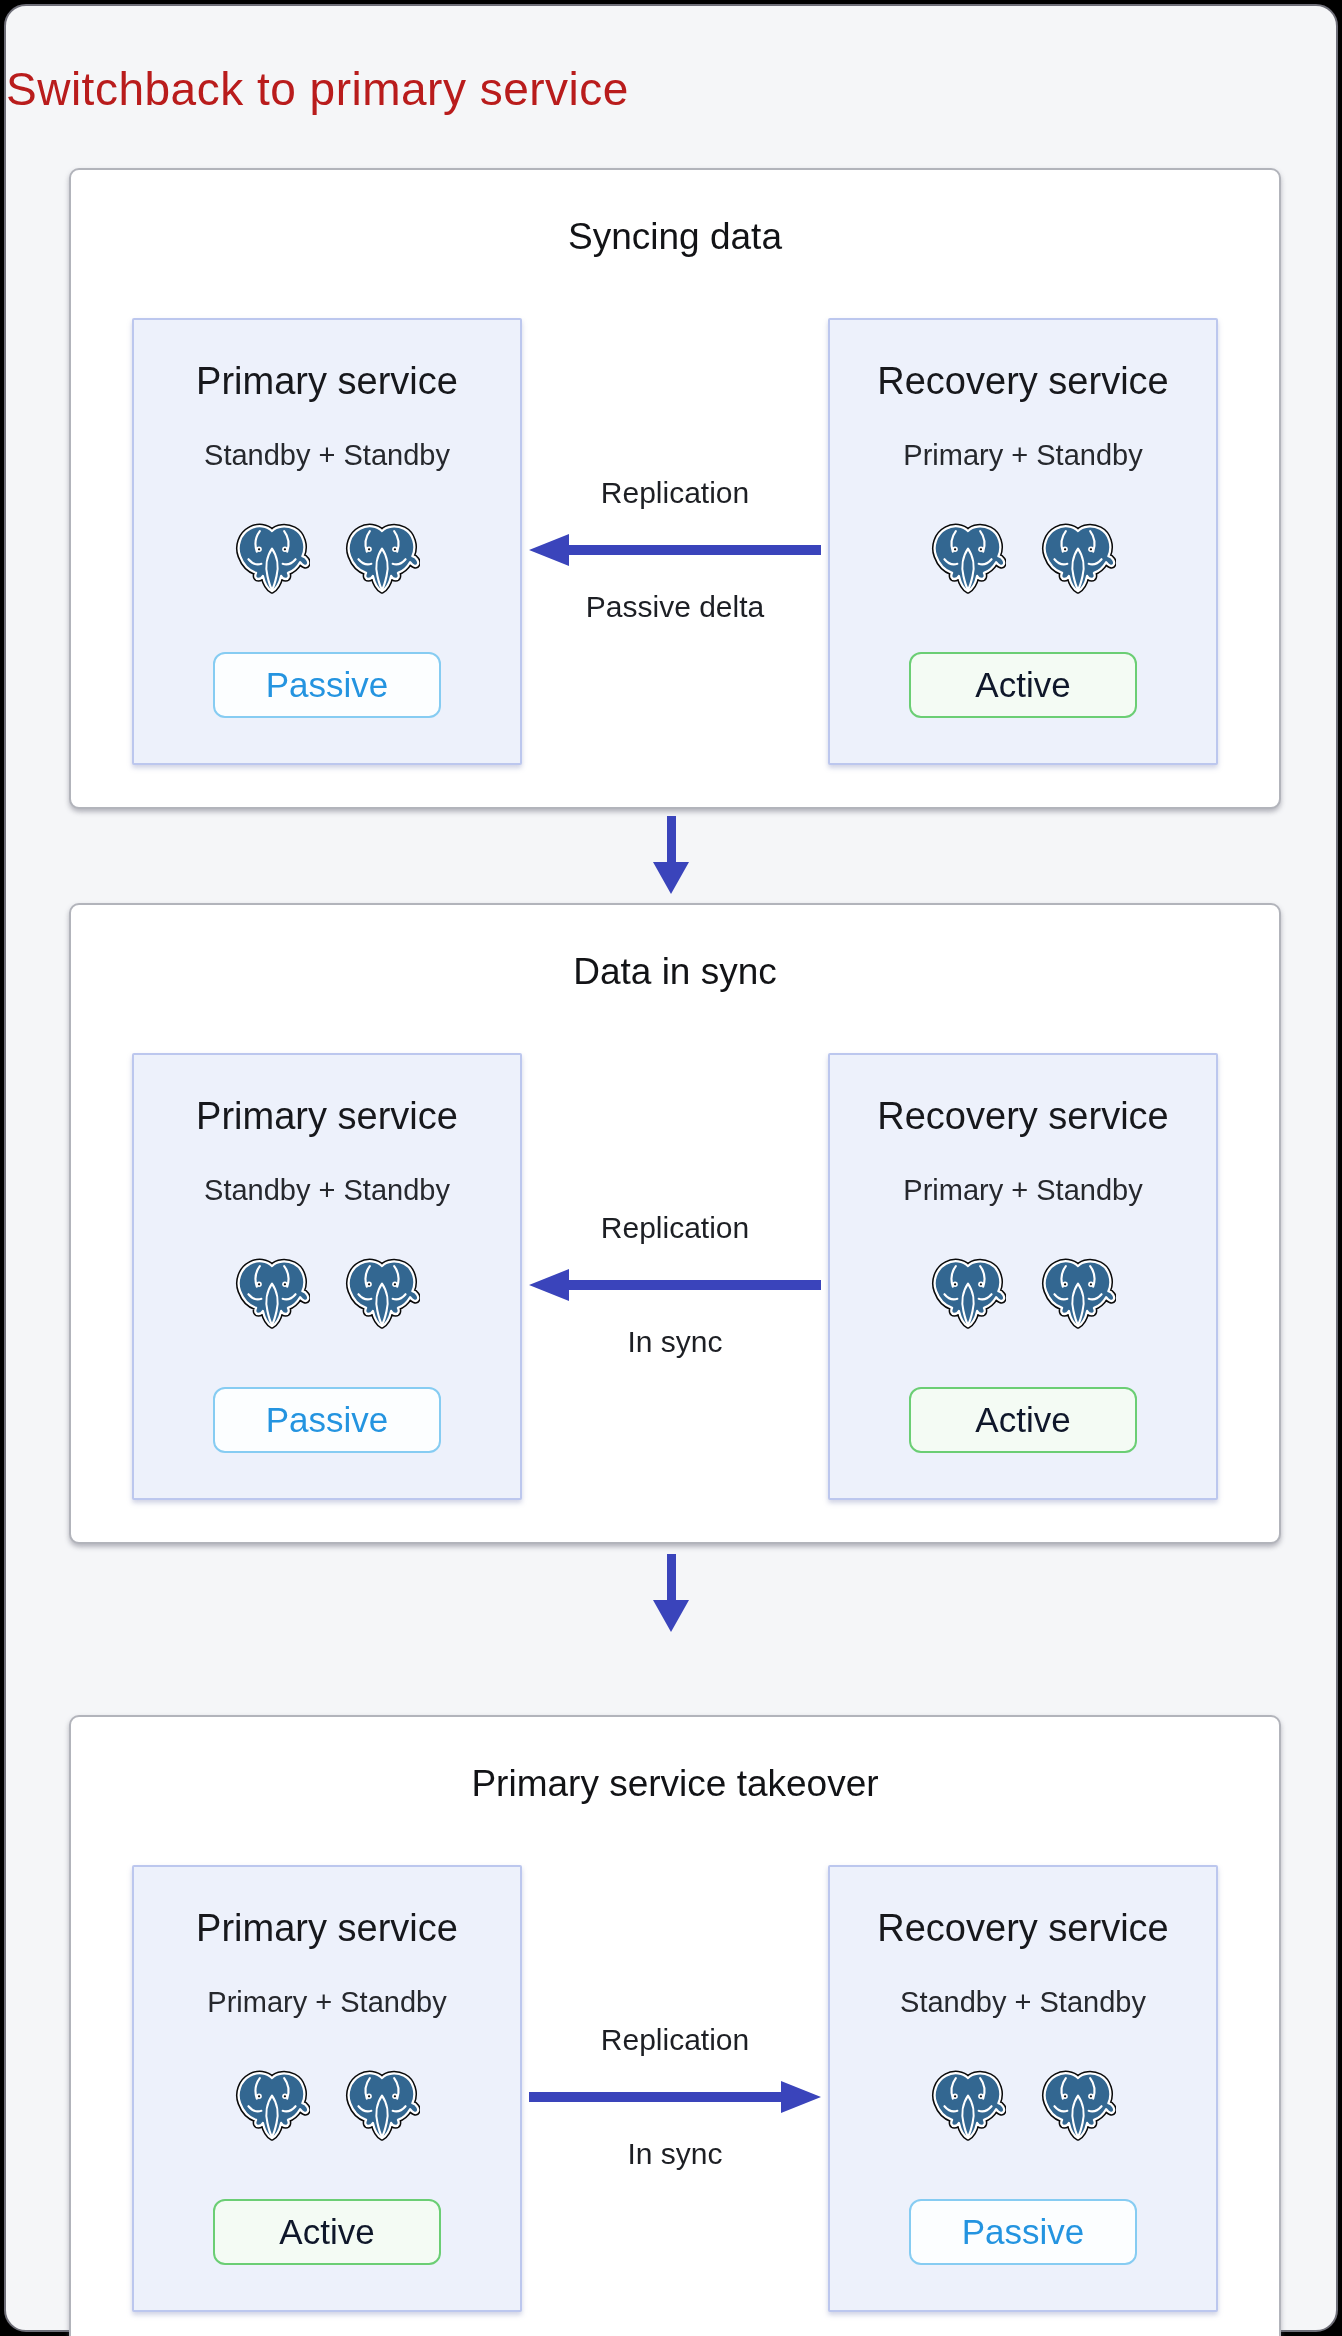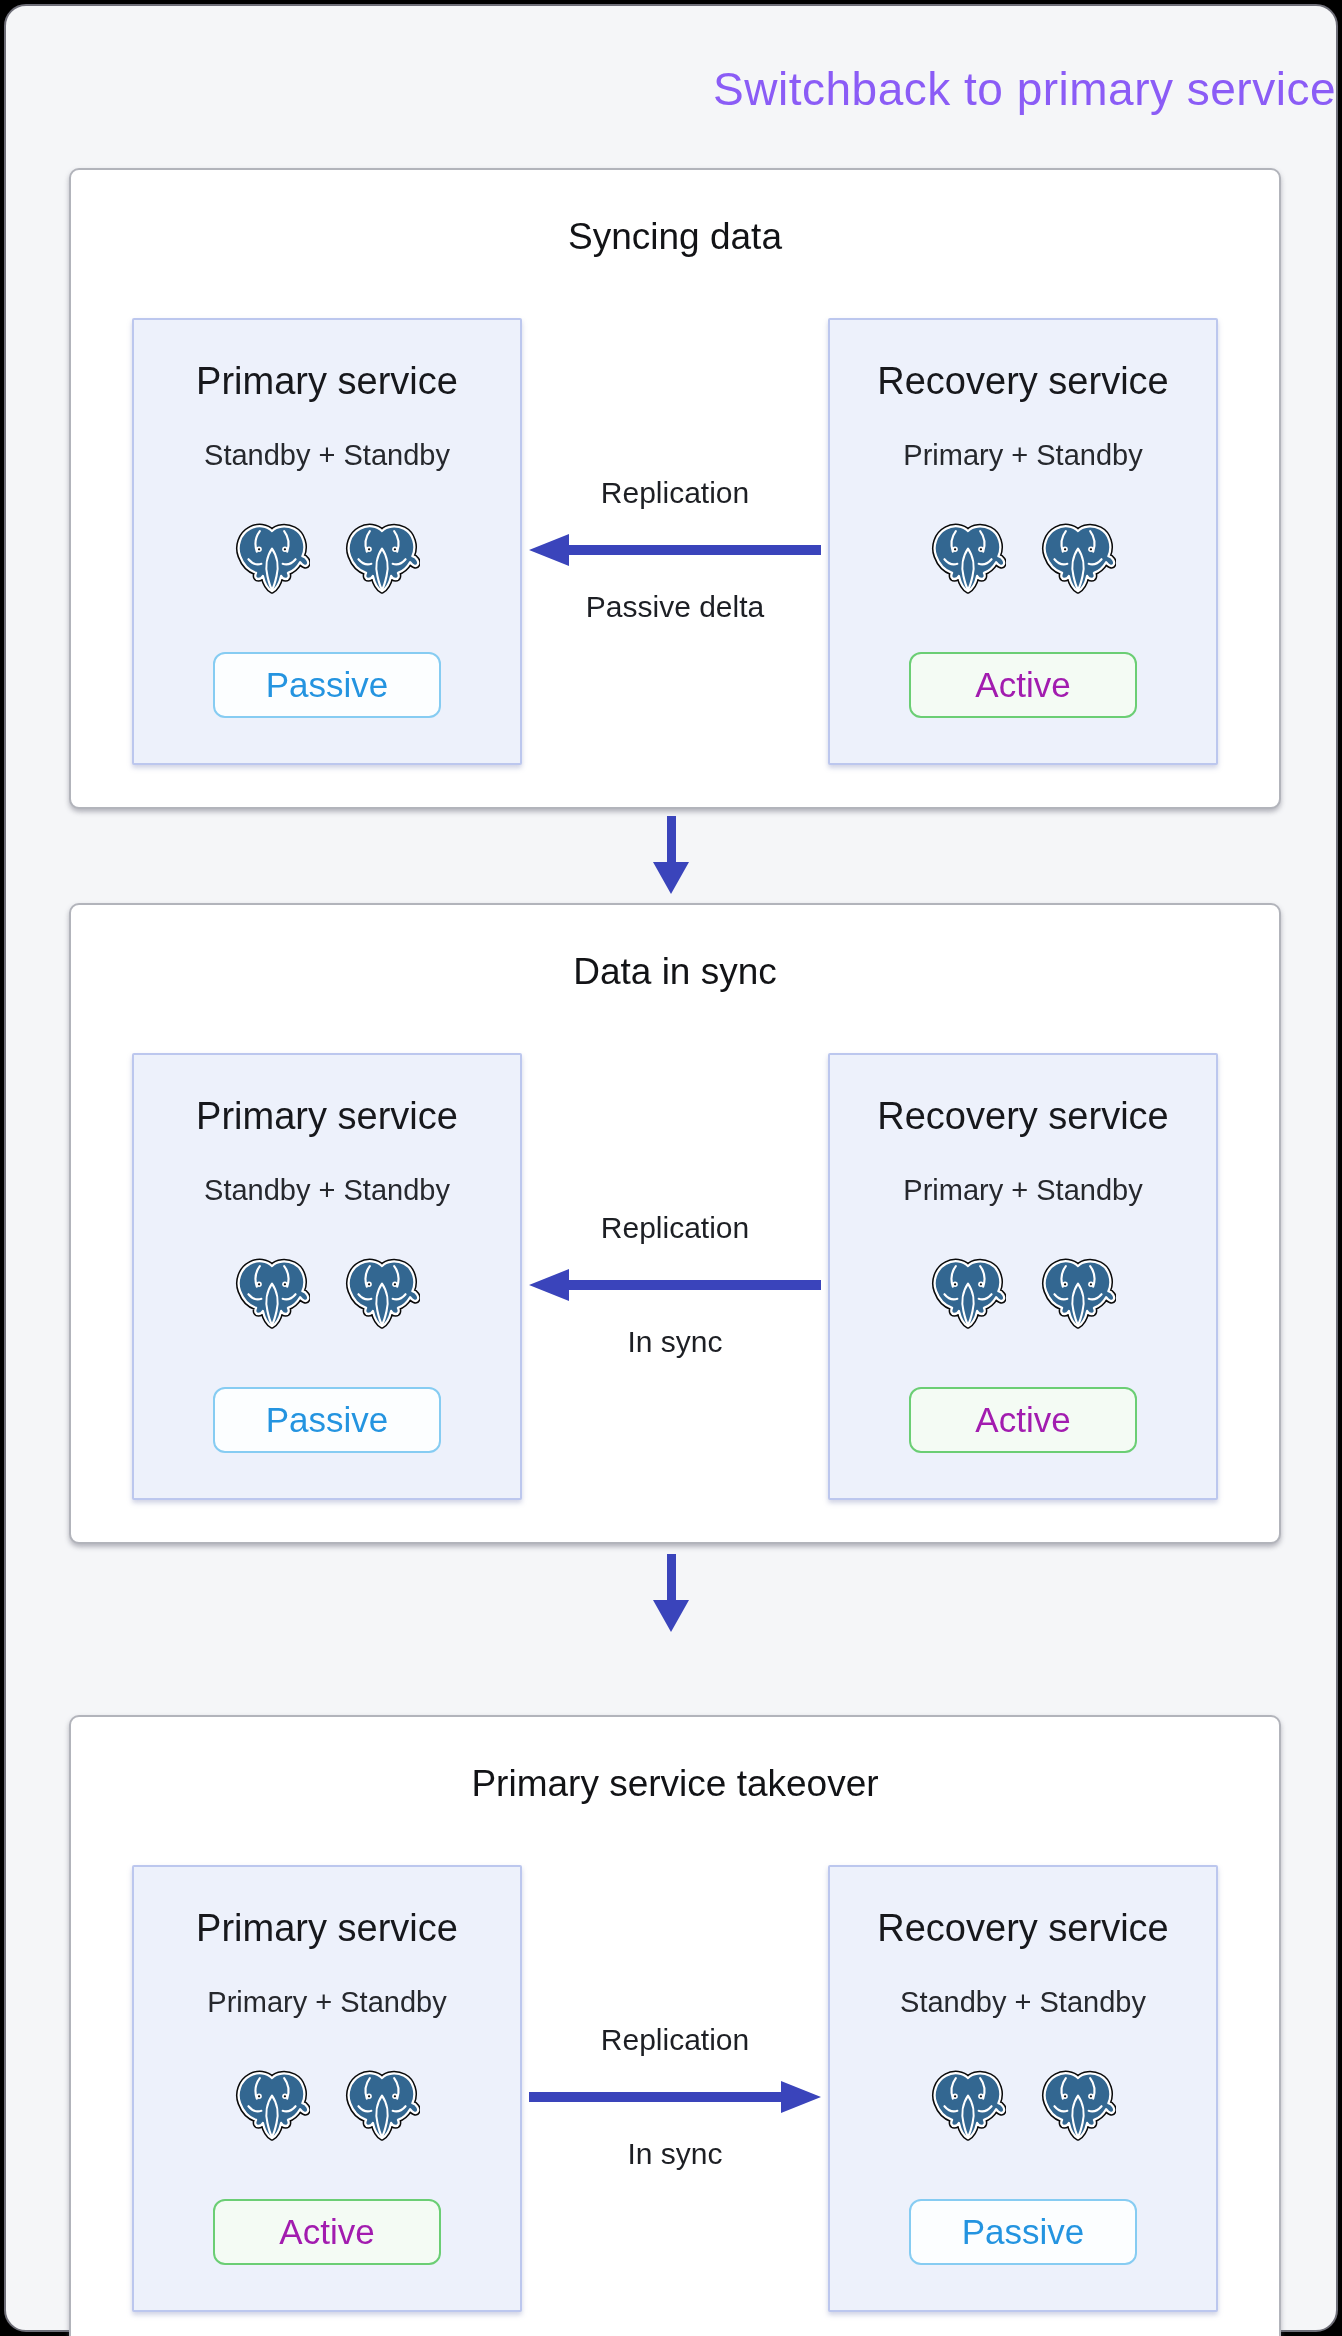--- a/index.html
+++ b/index.html
@@ -3,21 +3,21 @@
 <meta charset="utf-8">
 <style>
   html, body { margin: 0; padding: 0; background: #000; }
   body { width: 1342px; height: 2336px; position: relative; overflow: hidden;
          font-family: "Liberation Sans", "DejaVu Sans", sans-serif; }
 
   .page { position: absolute; left: 4px; top: 4px; right: 4px; bottom: 4px;
           background: #f5f6f8; border: 2px solid #6e6e78; border-radius: 22px; }
 
   .main-title { position: absolute; top: 56px; left: 0; width: 100%;
-                text-align: right; font-size: 46px; font-weight: 500; color: #8b5cf6;
+                text-align: left; font-size: 46px; font-weight: 500; color: #b91c1c;
                 letter-spacing: 0.5px; }
 
   .section { position: absolute; left: 63px; width: 1212px; height: 641px;
              background: #ffffff; border: 2px solid #b2b4bb; border-radius: 10px;
              box-shadow: 0 3px 5px rgba(100,100,115,0.45); box-sizing: border-box; }
   .section-1 { top: 162px; }
   .section-2 { top: 897px; }
   .section-3 { top: 1709px; }
 
   .section-title { margin-top: 46px; text-align: center; font-size: 37px;
@@ -32,21 +32,21 @@
           display: flex; flex-direction: column; align-items: center; }
   .card-title { margin-top: 40px; font-size: 38px; font-weight: 500; color: #17181c; }
   .card-sub   { margin-top: 36px; font-size: 29px; color: #26282d; }
   .icons-row  { margin-top: 50px; display: flex; gap: 34px; }
   .pg-icon    { width: 76px; height: 76px; }
 
   .badge { margin-top: 54px; width: 228px; height: 66px; box-sizing: border-box;
            border-radius: 12px; border: 2px solid; display: flex;
            align-items: center; justify-content: center; font-size: 35px; }
   .badge.passive { color: #2494e0; border-color: #86ccf2; background: #fcfeff; }
-  .badge.active  { color: #a21caf; border-color: #6bce74; background: #f4fbf4; }
+  .badge.active  { color: #0f172a; border-color: #6bce74; background: #f4fbf4; }
 
   .arrow-col { flex: 1; display: flex; flex-direction: column; align-items: center;
                padding-top: 158px; gap: 10px; }
   .arrow-label { font-size: 30px; color: #1d1f24; }
   .h-arrow { width: 296px; height: 36px; margin: 12px 0; }
 
   .flow-arrow { position: absolute; left: 50%; transform: translateX(-50%);
                 width: 44px; height: 78px; }
   .flow-arrow-1 { top: 810px; }
   .flow-arrow-2 { top: 1548px; }

